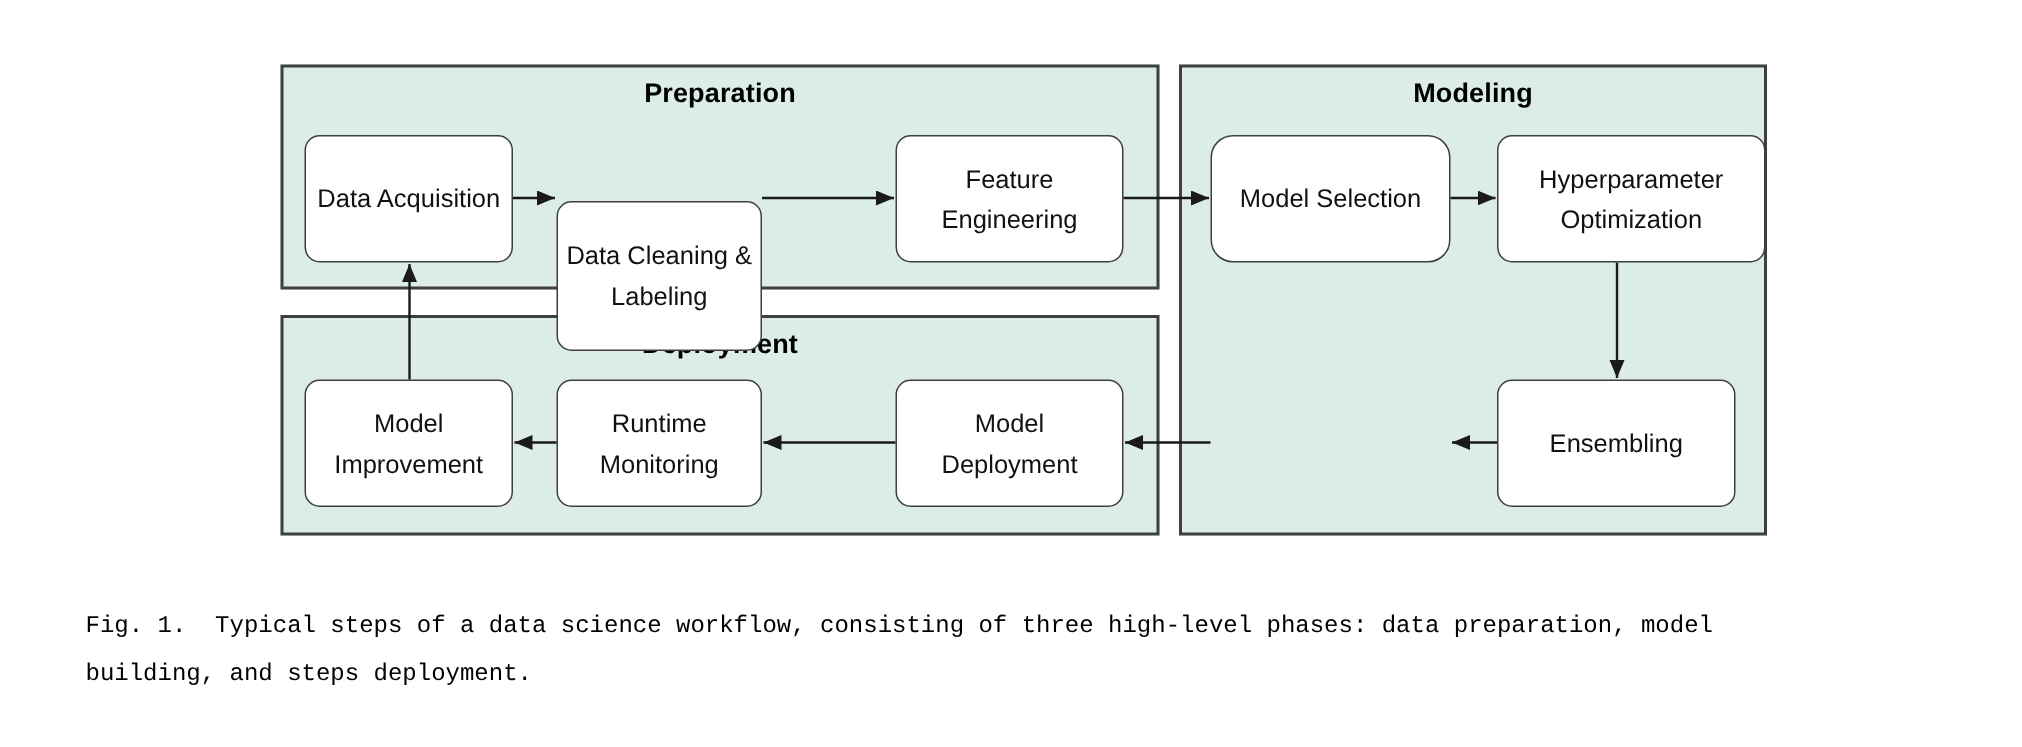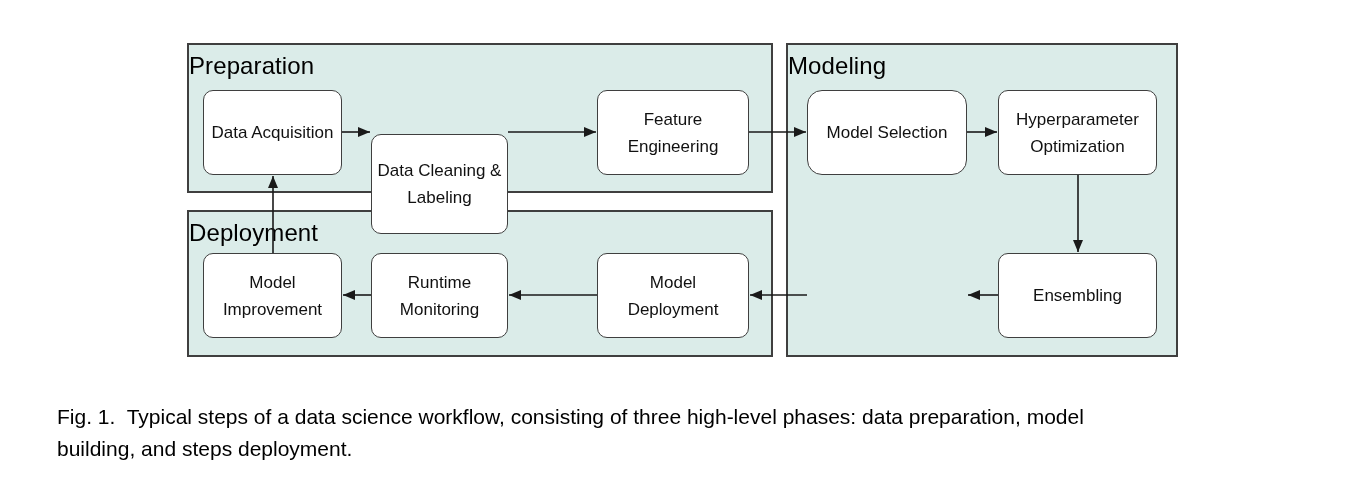--- a/index.html
+++ b/index.html
@@ -6,37 +6,37 @@
   #canvas{
     position:relative;width:1348px;height:498px;background:#ffffff;overflow:hidden;
     font-family:"Liberation Sans","DejaVu Sans",sans-serif;color:#111;
   }
   .panel{
     position:absolute;box-sizing:border-box;
     background:var(--panel-fill,#dbece9);
     border:2px solid var(--panel-border,#3f3f3f);
   }
   .panel-title{
-    position:absolute;left:0;top:7px;width:100%;text-align:left;
-    font-weight:normal;font-size:24px;color:#000;letter-spacing:0.1px;
+    position:absolute;left:0;top:7px;width:100%;text-align:center;
+    font-weight:bold;font-size:18px;color:#000;letter-spacing:0.1px;
   }
   .node{
     position:absolute;box-sizing:border-box;
     background:var(--node-fill,#ffffff);
     border:1.5px solid var(--node-border,#3f3f3f);
     border-radius:10px;
     display:flex;align-items:center;justify-content:center;
     text-align:center;font-size:17px;line-height:27px;color:#111;
     white-space:pre-line;
   }
   #arrow-layer{position:absolute;left:0;top:0;width:1348px;height:498px;pointer-events:none;}
   #figure-caption{
     position:absolute;left:57px;top:401px;width:1270px;
-    font-family:Liberation Sans, sans-serif;
-    font-size:21px;line-height:32px;color:#000;
+    font-family:Liberation Mono, monospace;
+    font-size:16px;line-height:32px;color:#000;
   }
   #figure-caption .cap-line{white-space:pre-wrap;}
 </style>
 </head>
 <body>
 
 <div id="canvas" style="--panel-fill: #dbece9; --panel-border: #3f3f3f; --node-fill: #ffffff; --node-border: #3f3f3f;">
 
   <div class="panel" style="left:187px;top:43px;width:586px;height:150px;">
     <div class="panel-title">Preparation</div>
@@ -47,21 +47,21 @@
   <div class="panel" style="left:187px;top:210px;width:586px;height:147px;">
     <div class="panel-title">Deployment</div>
   </div>
 
   <div class="node" style="left:203px;top:90px;width:139px;height:85px;">Data Acquisition</div>
   <div class="node" style="left:371px;top:90px;width:137px;height:100px;margin-top:44px;">Data Cleaning &amp;
 Labeling</div>
   <div class="node" style="left:597px;top:90px;width:152px;height:85px;">Feature
 Engineering</div>
   <div class="node" style="left:807px;top:90px;width:160px;height:85px;border-radius:15px;">Model Selection</div>
-  <div class="node" style="left:998px;top:90px;width:159px;height:85px;">Hyperparameter
+  <div class="node" style="left:998px;top:90px;width:179px;height:85px;">Hyperparameter
 Optimization</div>
   <div class="node" style="left:203px;top:253px;width:139px;height:85px;">Model
 Improvement</div>
   <div class="node" style="left:371px;top:253px;width:137px;height:85px;">Runtime
 Monitoring</div>
   <div class="node" style="left:597px;top:253px;width:152px;height:85px;">Model
 Deployment</div>
   <div class="node" style="left:998px;top:253px;width:159px;height:85px;text-align:right;">Ensembling</div>
 
   <svg id="arrow-layer" viewBox="0 0 1348 498" xmlns="http://www.w3.org/2000/svg">

